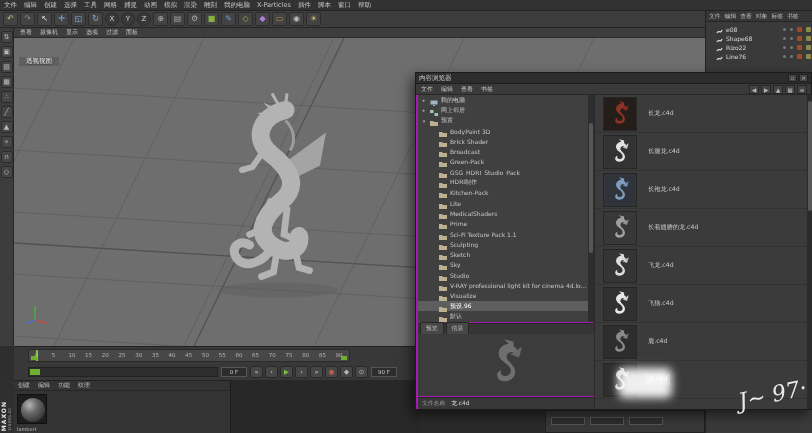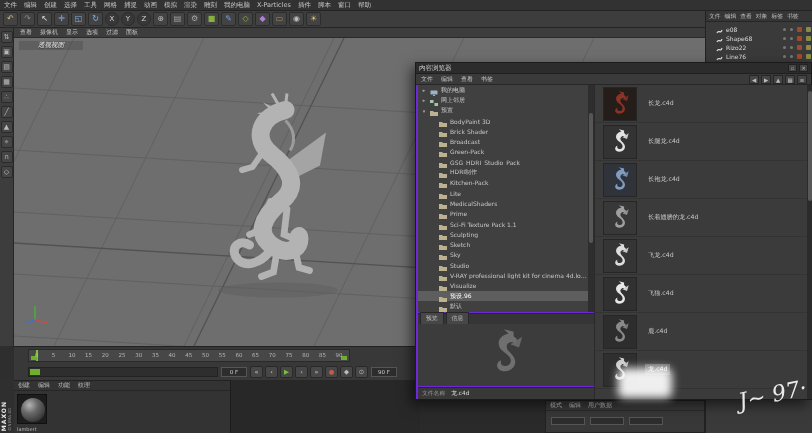--- a/index.html
+++ b/index.html
@@ -28,22 +28,22 @@
     align-items:center; padding-top:3px; gap:3px; }
   .ltool { width:12px; height:12px; background:#454545; border:1px solid #2b2b2b;
     border-radius:2px; font-size:7px; color:#b9b9b9; display:flex; align-items:center; justify-content:center; }
   
   .vp { position:absolute; left:14px; top:28px; width:691px; height:318px; background:#3d3d3d; }
   .vp-menu { height:10px; display:flex; gap:8px; align-items:center; padding-left:6px;
     background:#3d3d3d; border-bottom:1px solid #2a2a2a; }
   .vp-menu-item { font-size:6px; color:#c0c0c0; }
   .vp-canvas { position:absolute; left:0; top:10px; width:691px; height:308px;
     background:#6e6e6e; overflow:hidden; }
-  .vp-label { position:absolute; left:5px; top:3px; font-size:6.5px; color:#ededed;
-    text-shadow:0 1px 1px rgba(0,0,0,.5); background:rgba(50,50,50,.25); padding:0 19px;font-style:italic; }
+  .vp-label { position:absolute; left:5px; top:19px; font-size:6.5px; color:#ededed;
+    text-shadow:0 1px 1px rgba(0,0,0,.5); background:rgba(50,50,50,.25); padding:0 7px; }
   
   .timeline { position:absolute; left:14px; top:346px; width:691px; height:34px;
     background:#383838; border-top:1px solid #222; }
   .ruler { position:absolute; left:14px; top:2px; width:322px; height:13px;
     background:#474747; border:1px solid #2a2a2a; }
   .tick { position:absolute; top:2px; font-size:5.5px; color:#b5b5b5; }
   .range-mark { position:absolute; bottom:1px; width:6px; height:4px; background:#6fae2e; }
   .cf-line { position:absolute; left:7px; top:0; width:2px; height:100%; background:#7cc23a; }
   .transport { position:absolute; left:14px; top:18px; height:14px; display:flex; gap:3px; align-items:center; }
   .slider { position:relative; width:190px; height:10px; background:#2e2e2e; border:1px solid #222; }
@@ -74,21 +74,21 @@
   
   .rdock { position:absolute; left:705px; top:11px; width:107px; height:422px; background:#3a3a3a; border-left:1px solid #222; }
   .om-menus { height:11px; display:flex; gap:4px; align-items:center; padding-left:3px;
     background:#363636; border-bottom:1px solid #262626; }
   .om-menus span { font-size:5.8px; color:#c2c2c2; }
   .om-row { height:9px; display:flex; align-items:center; gap:3px; padding-left:10px; }
   .om-row .oname { font-size:6px; color:#dcdcdc; flex:1; }
   .om-dot { width:3px; height:3px; border-radius:50%; background:#777; margin-right:1px; }
   .om-tag { width:5px; height:5px; border-radius:1px; margin-right:1px; }
   
-  .cb { position:absolute; left:415px; top:62px; width:397px; height:338px; background:#6d28d9;
+  .cb { position:absolute; left:415px; top:72px; width:397px; height:338px; background:#a21caf;
     border:1px solid #1b1b1b; box-shadow:-4px 5px 12px rgba(0,0,0,.55); z-index:20; }
   .cb-title { position:absolute; left:0; top:0; width:100%; height:11px; background:#2c2c2c;
     border-bottom:1px solid #1f1f1f; display:flex; align-items:center; padding:0 3px; }
   .cb-title .t { font-size:6.5px; color:#d5d5d5; flex:1; }
   .winbtn { width:9px; height:8px; background:#454545; border:1px solid #222; font-size:5px;
     color:#bbb; display:flex; align-items:center; justify-content:center; margin-left:2px; }
   .cb-menu { position:absolute; left:0; top:11px; width:100%; height:11px; background:#3a3a3a;
     border-bottom:1px solid #272727; display:flex; gap:8px; align-items:center; padding-left:5px; }
   .cb-menu span.m { font-size:6px; color:#c3c3c3; }
   .cb-icons { position:absolute; right:4px; top:12px; display:flex; gap:2px; }

